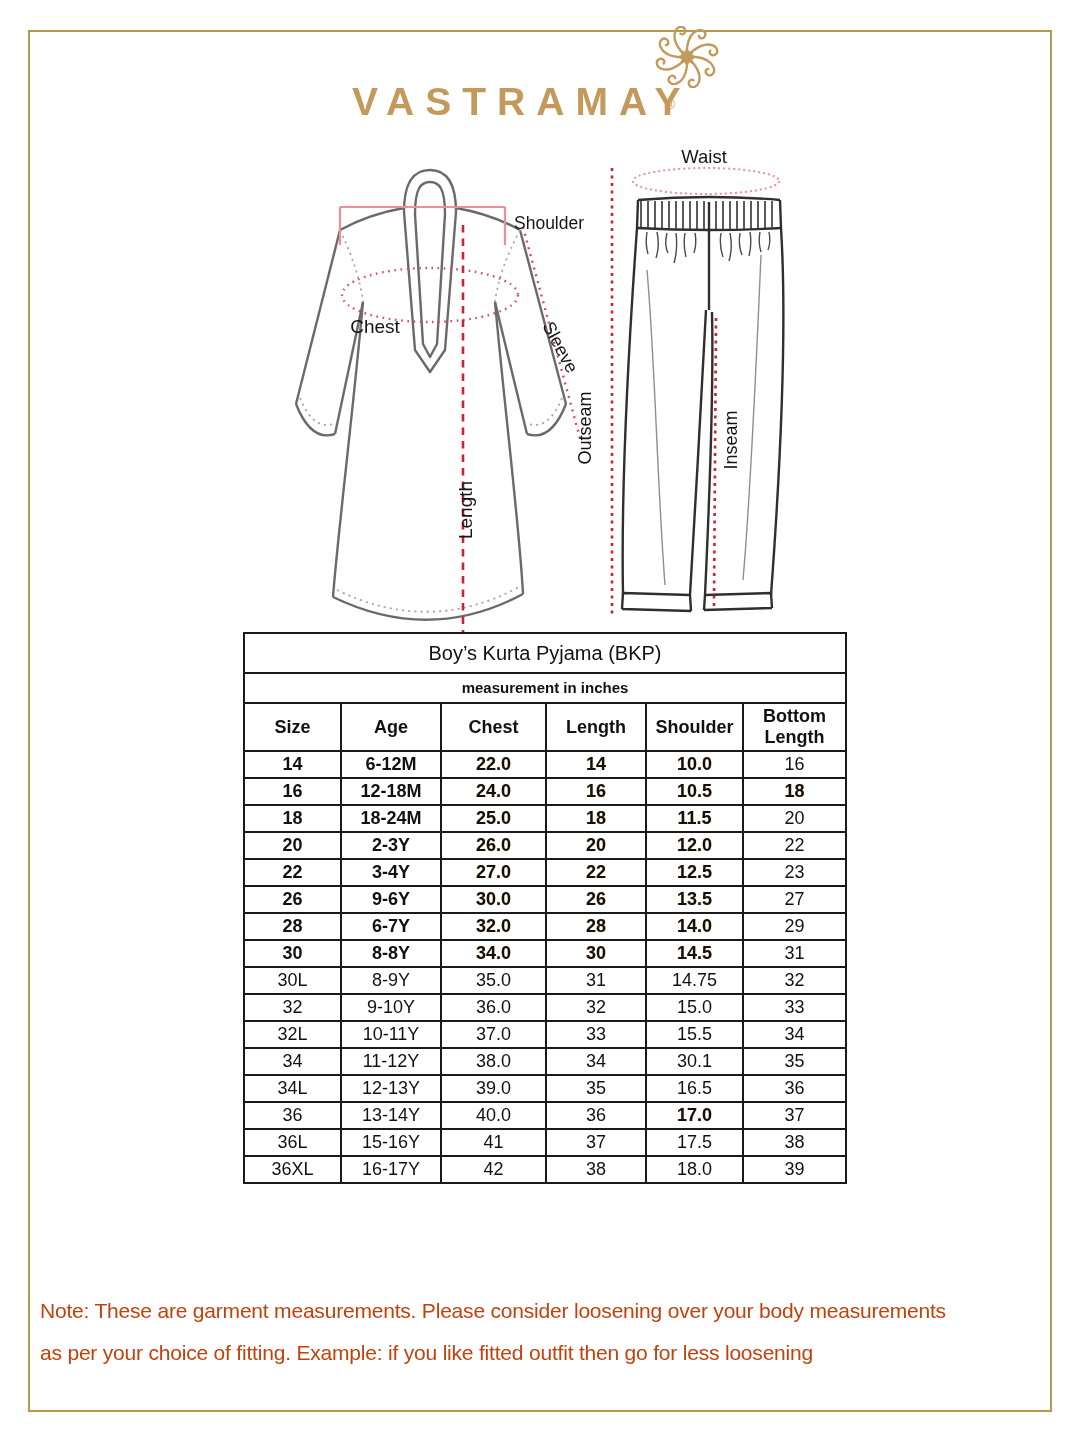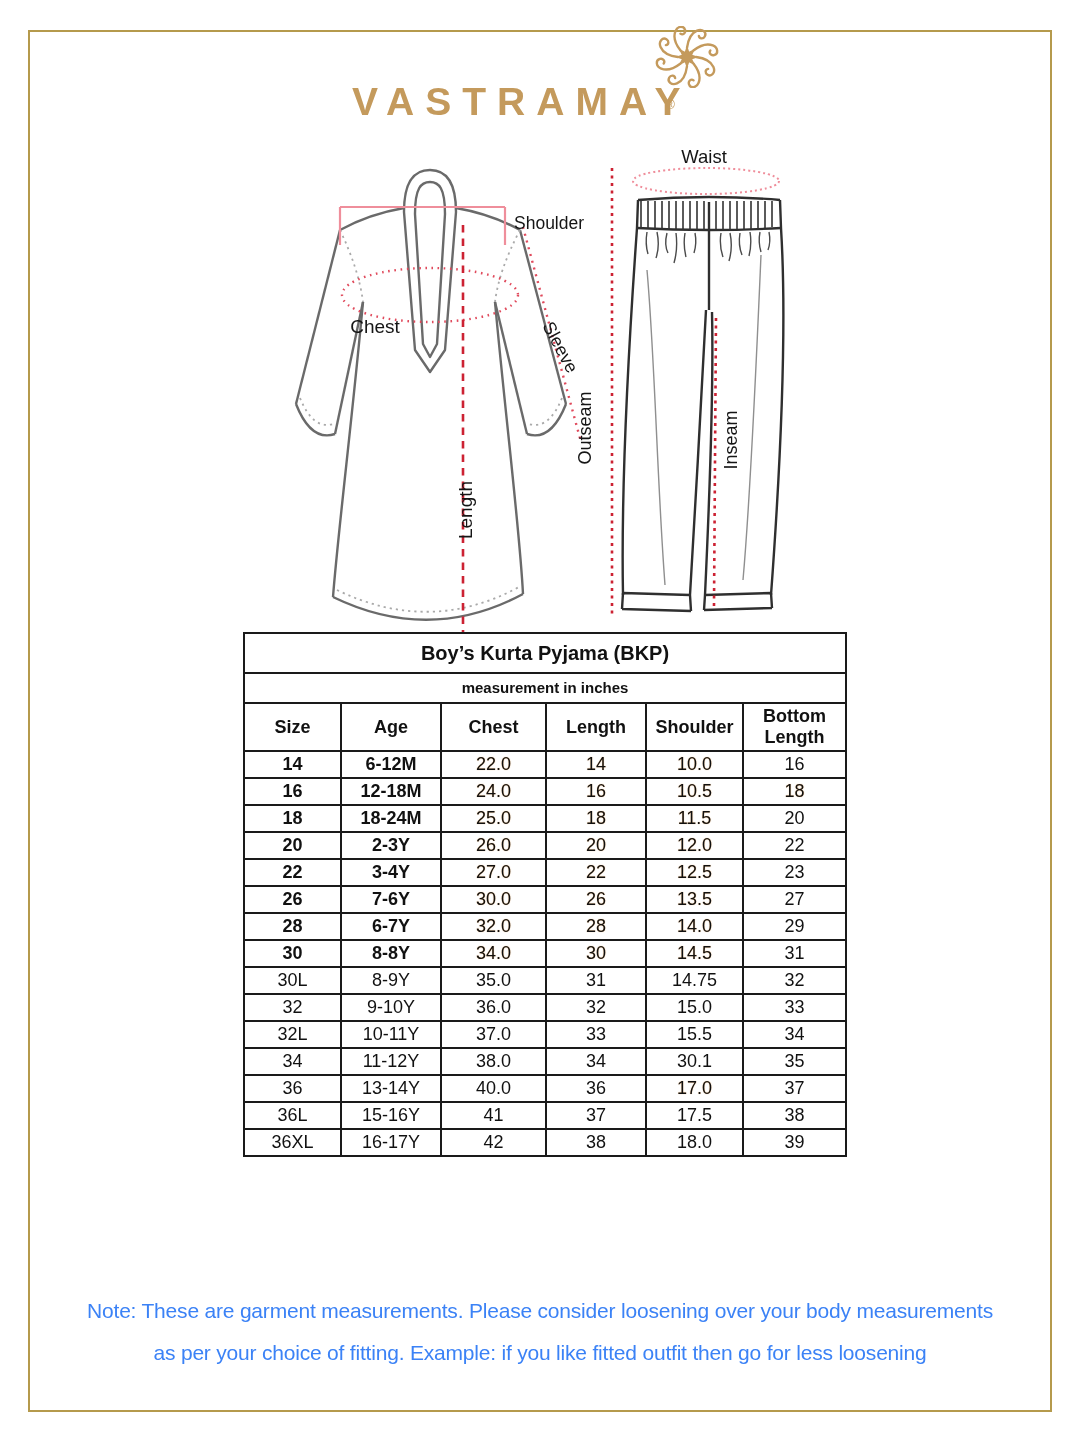--- a/index.html
+++ b/index.html
@@ -25,30 +25,30 @@
   .kurta-svg{position:absolute;left:283px;top:152px;}
   .pyjama-svg{position:absolute;left:575px;top:140px;}
   .diagram-label{font-family:"Liberation Sans",sans-serif;fill:#151515;}
   
   .sc-wrap{position:absolute;left:243px;top:632px;}
   table.sc{border-collapse:collapse;table-layout:fixed;width:602px;background:#fff;}
   table.sc td,table.sc th{
     border:2px solid #1a1a1a;text-align:center;vertical-align:middle;
     padding:0;font-size:18px;color:#111;line-height:1.15;
   }
-  .sc .title-cell{font-size:20px;font-weight:bold;height:38px;margin-left:12px;}
+  .sc .title-cell{font-size:20px;font-weight:normal;height:38px;margin-left:12px;}
   .sc .subtitle-cell{font-size:15px;font-weight:bold;height:28px;margin-top:16px;}
   .sc th{font-size:19px;font-weight:bold;height:46px;vertical-align:bottom;padding-bottom:3px;}
   .sc tbody td{height:25px;}
   .sc .b{font-weight:bold;}
-  .sc .emph{font-weight:normal;text-shadow:0 0 1px rgba(235,140,35,.65);margin-top:18px;}
+  .sc .emph{font-weight:bold;text-shadow:0 0 1px rgba(235,140,35,.65);margin-top:18px;}
   
   .note{
-    position:absolute;left:40px;top:1290px;width:1000px;text-align:center;
-    font-size:21px;color:#3b82f6;letter-spacing:-0.2px;
+    position:absolute;left:40px;top:1290px;width:1000px;
+    font-size:21px;color:#c2410c;letter-spacing:-0.2px;
   }
   .note div{line-height:42px;}
 </style>
 </head>
 <body>
 
 <div class="gold-frame"></div>
 
 <div class="logo-text">VASTRAMAY</div>
 <div class="reg-mark">®</div>
@@ -225,21 +225,21 @@
         <tr>
           <td class="b">22</td>
           <td class="b">3-4Y</td>
           <td class="emph">27.0</td>
           <td class="emph">22</td>
           <td class="emph">12.5</td>
           <td>23</td>
         </tr>
         <tr>
           <td class="b">26</td>
-          <td class="b">7-6Y</td>
+          <td class="b">9-6Y</td>
           <td class="emph">30.0</td>
           <td class="emph">26</td>
           <td class="emph">13.5</td>
           <td>27</td>
         </tr>
         <tr>
           <td class="b">28</td>
           <td class="b">6-7Y</td>
           <td class="emph">32.0</td>
           <td class="emph">28</td>
@@ -280,20 +280,28 @@
         </tr>
         <tr>
           <td>34</td>
           <td>11-12Y</td>
           <td>38.0</td>
           <td>34</td>
           <td>30.1</td>
           <td>35</td>
         </tr>
         <tr>
+          <td>34L</td>
+          <td>12-13Y</td>
+          <td>39.0</td>
+          <td>35</td>
+          <td>16.5</td>
+          <td>36</td>
+        </tr>
+        <tr>
           <td>36</td>
           <td>13-14Y</td>
           <td>40.0</td>
           <td>36</td>
           <td class="emph">17.0</td>
           <td>37</td>
         </tr>
         <tr>
           <td>36L</td>
           <td>15-16Y</td>

